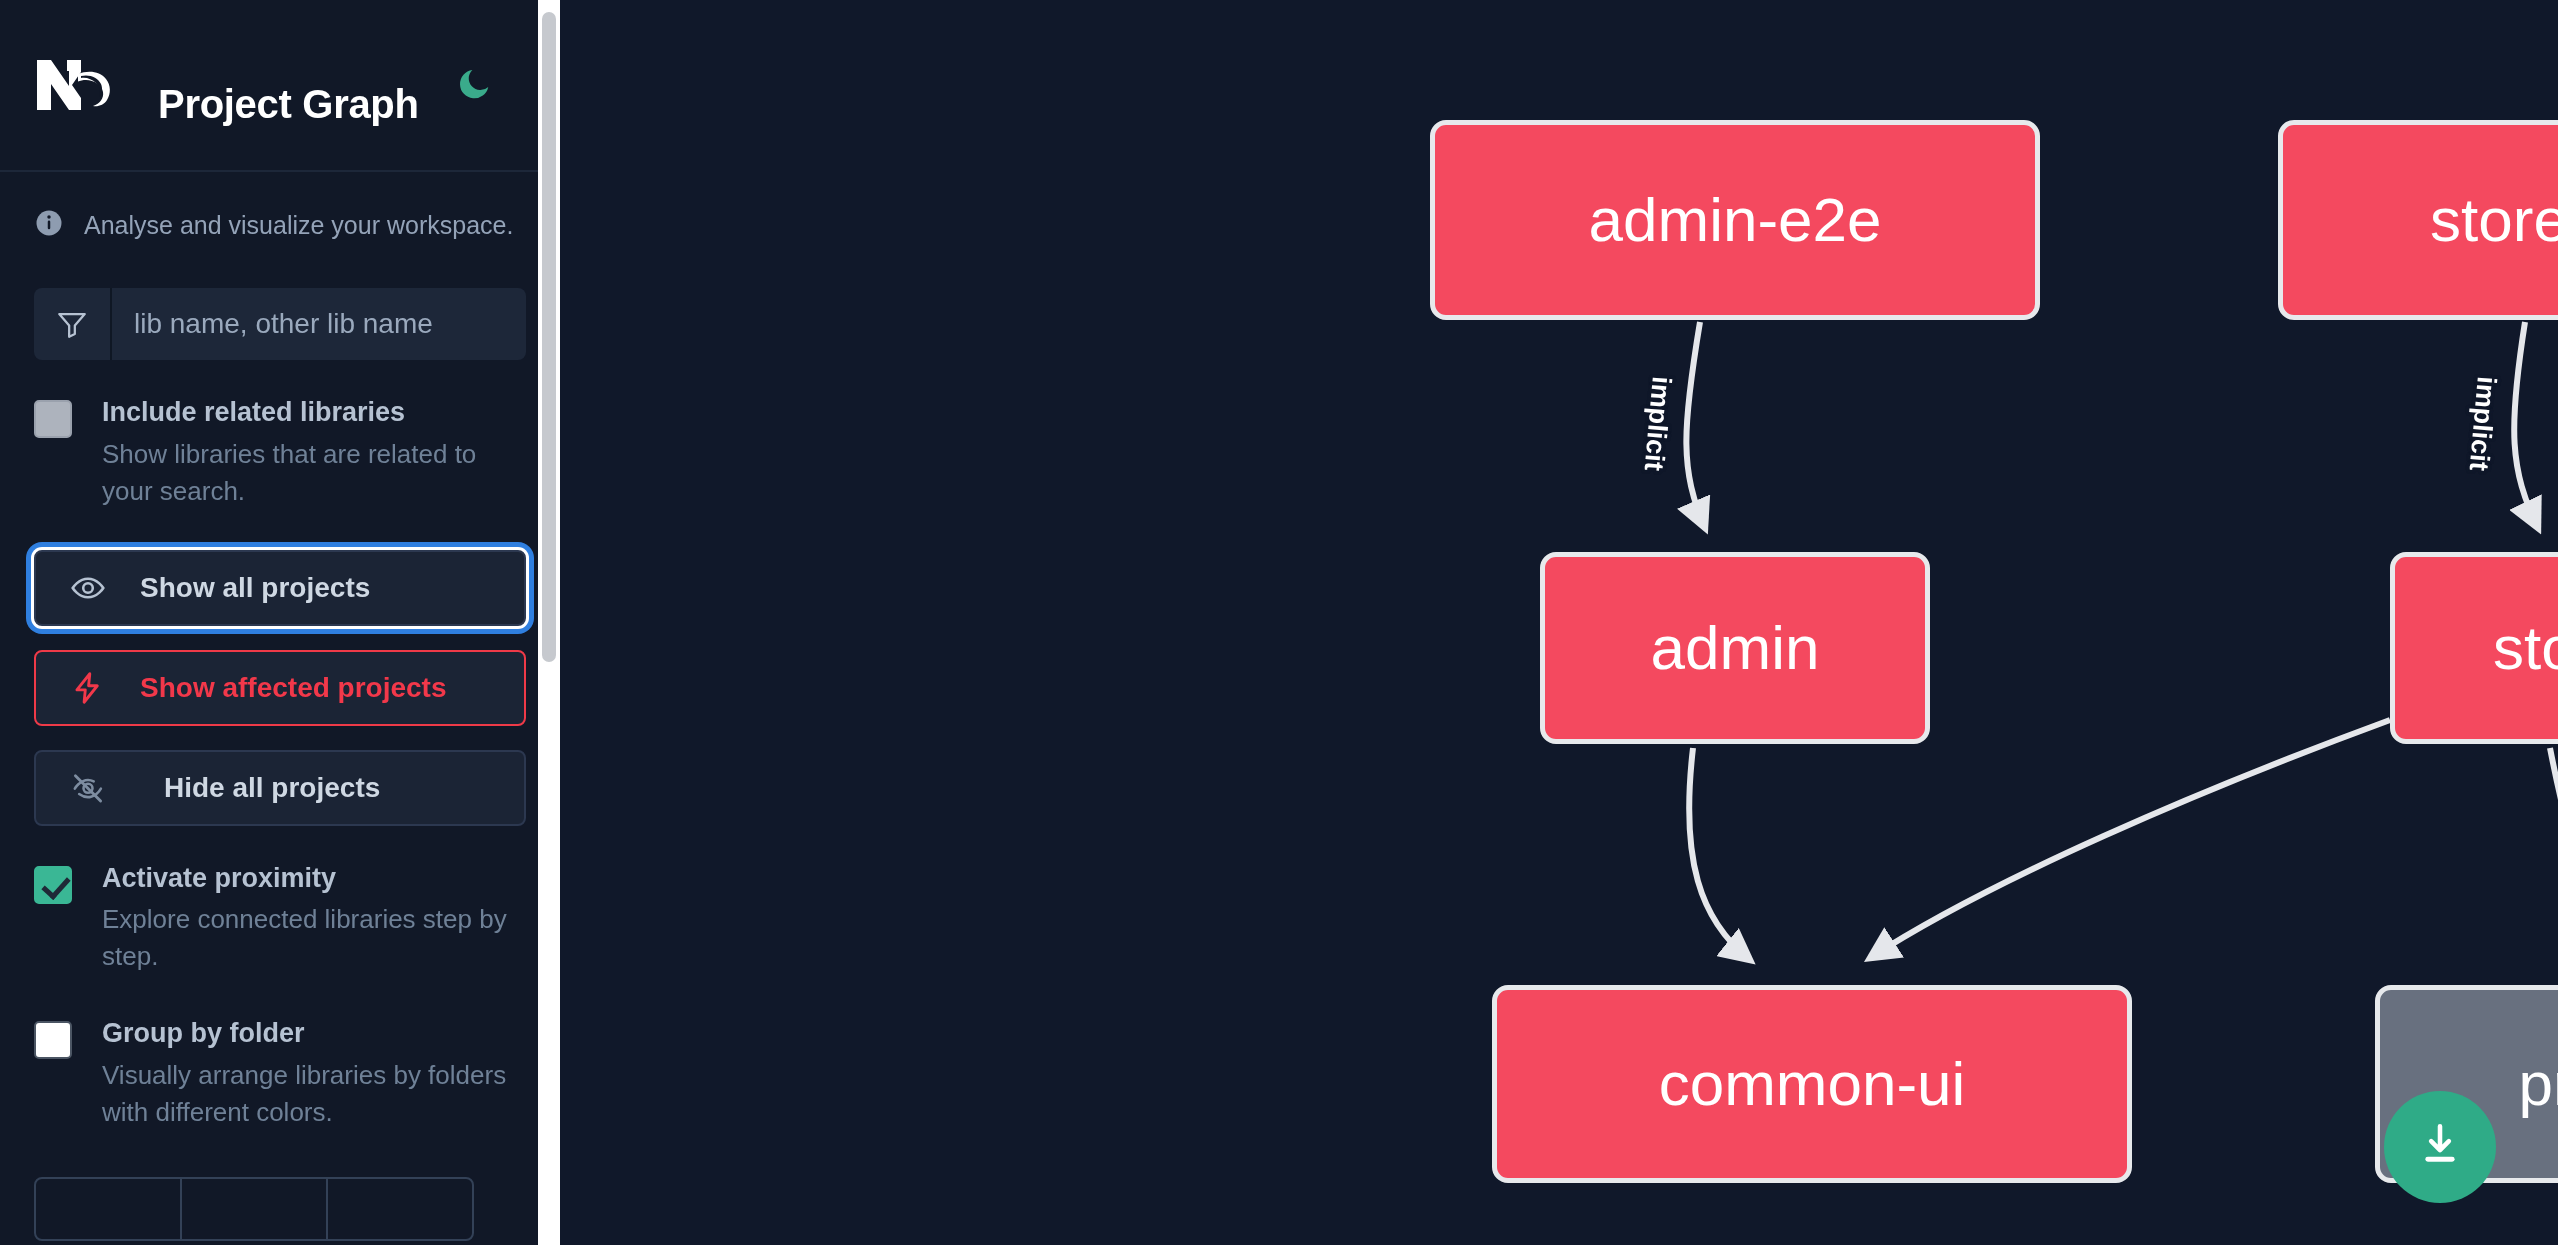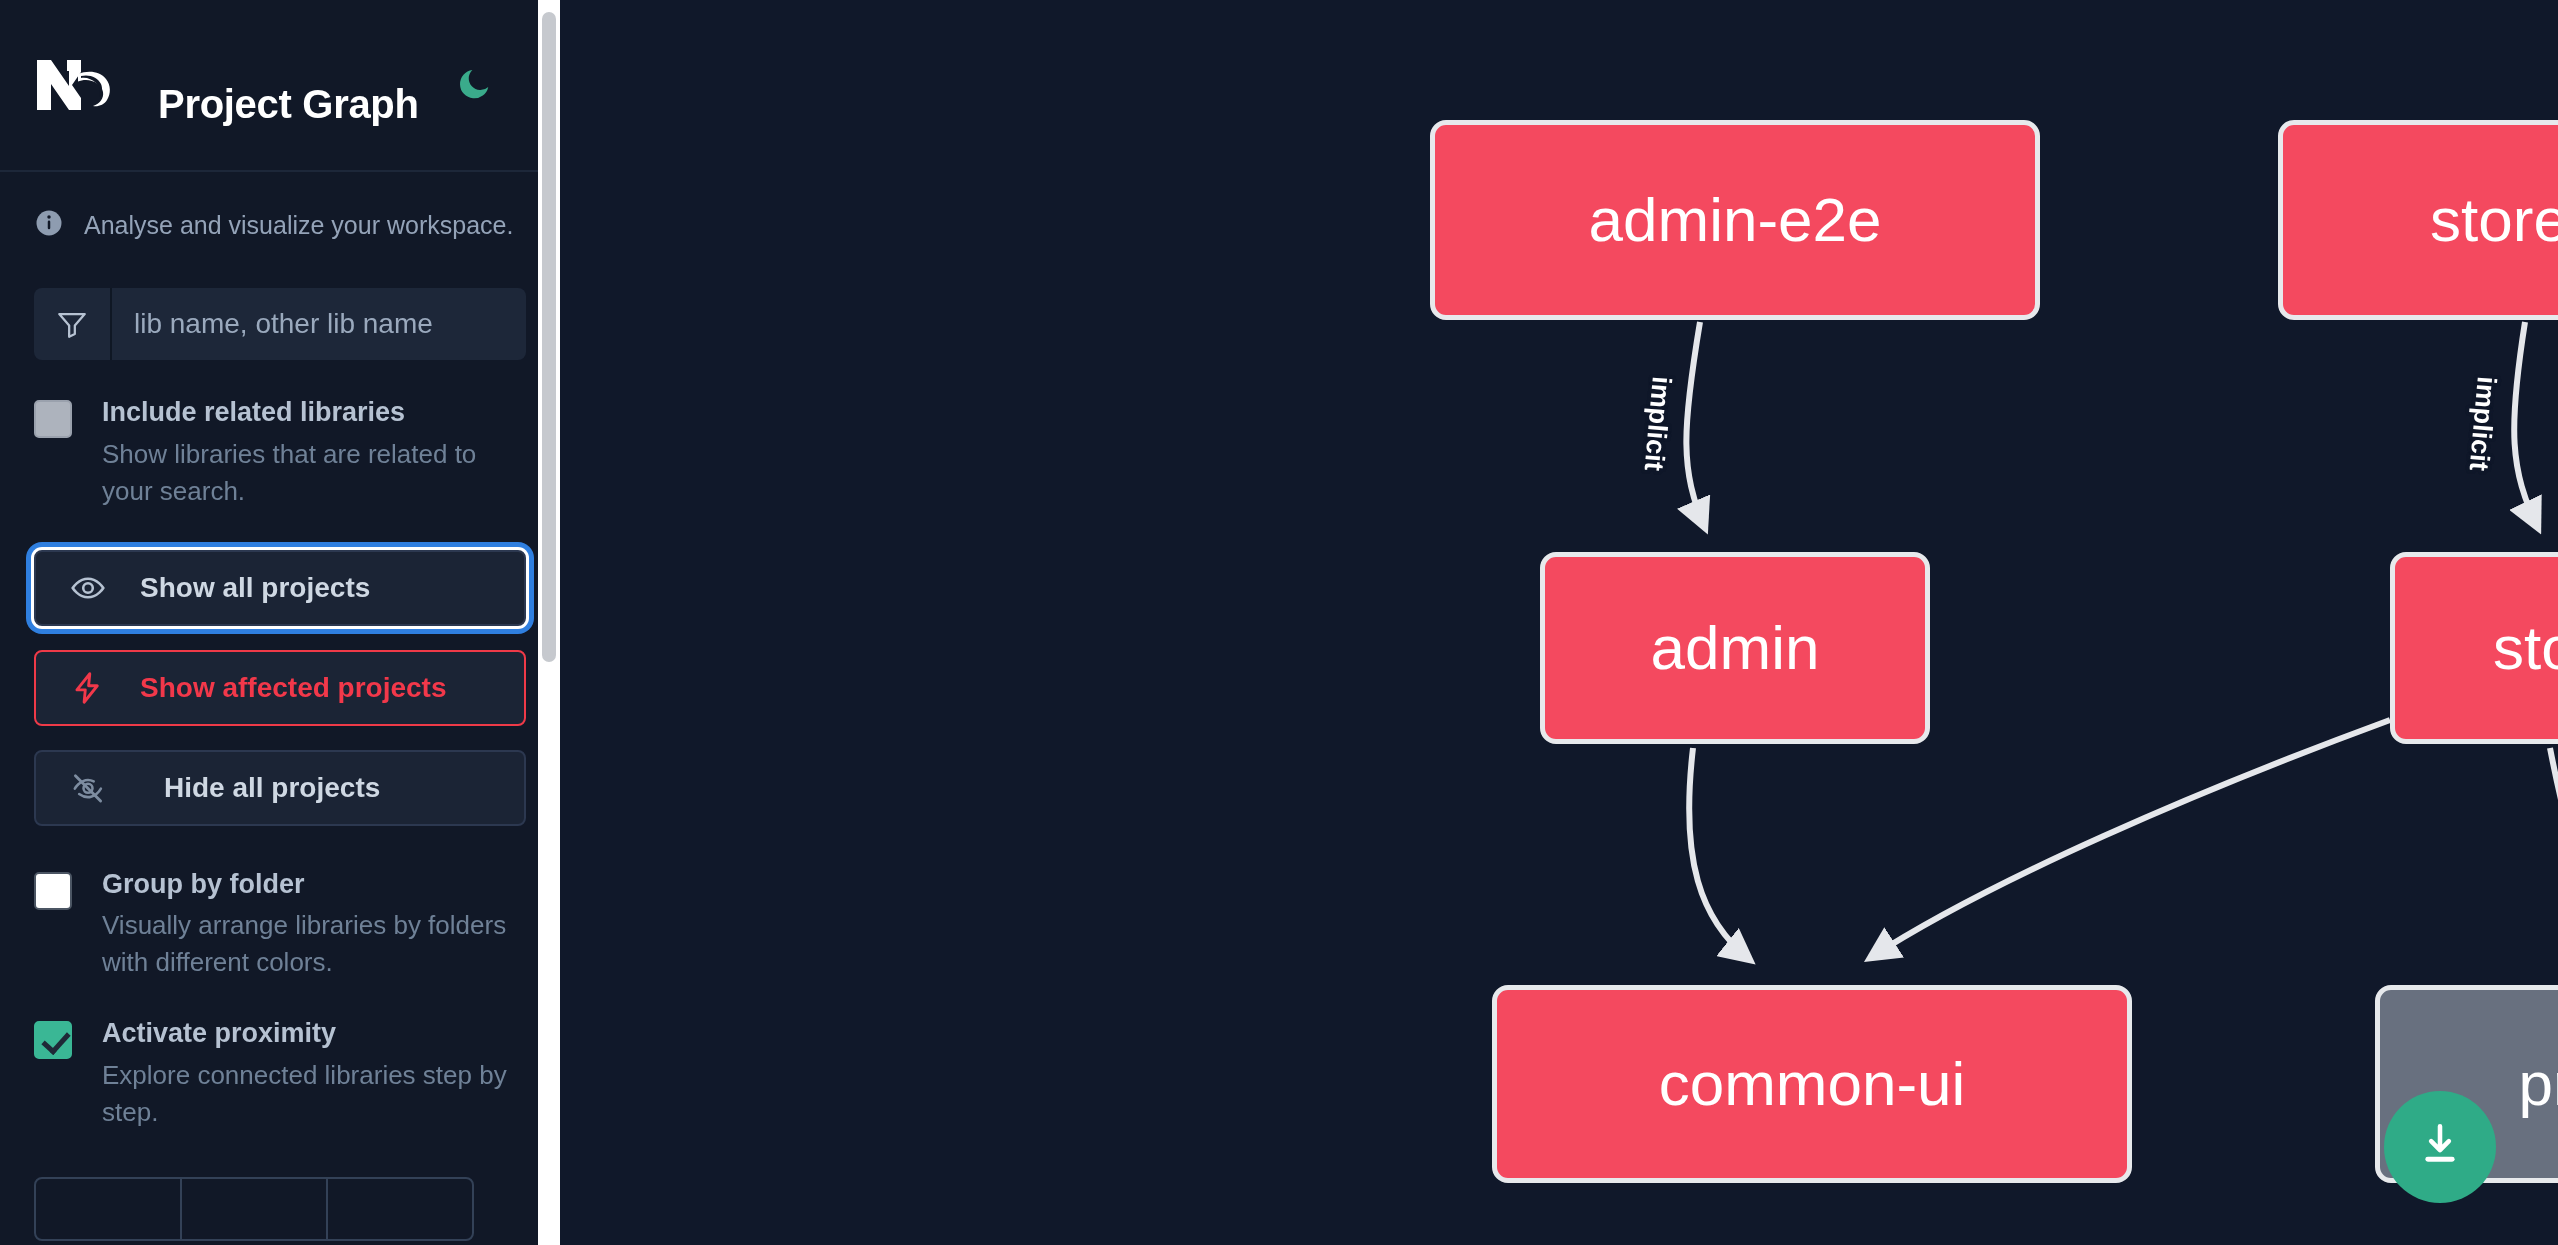--- a/index.html
+++ b/index.html
@@ -252,37 +252,37 @@
           <svg viewBox="0 0 24 24" width="36" height="36" aria-hidden="true">
             <path d="M3.2 12.4S6.6 6.6 12 6.6c1.4 0 2.7.4 3.8 1M20.6 12.4s-2.4 4.2-6.6 5.4c-.6.2-1.3.3-2 .3-2.4 0-4.4-1-5.9-2.1" fill="none" stroke="#7d8ca0" stroke-width="1.7" stroke-linecap="round"></path>
             <circle cx="12" cy="12.2" r="3" fill="none" stroke="#7d8ca0" stroke-width="1.7"></circle>
             <path d="M3.6 3.8 20.4 20.6" stroke="#7d8ca0" stroke-width="1.9" stroke-linecap="round"></path>
           </svg>
         </span>
         <span class="btn-label lbl-dim">Hide all projects</span>
       </div>
     </div>
 
+    <div class="opt" style="padding-top:36px;">
+      <div class="opt-box">
+        <span class="cb checked"></span>
+      </div>
+      <div>
+        <div class="opt-label">Activate proximity</div>
+        <div class="opt-desc">Explore connected libraries step by step.</div>
+      </div>
+    </div>
+
     <div class="opt" style="padding-top:42px;">
       <div class="opt-box">
         <span class="cb empty"></span>
       </div>
       <div>
         <div class="opt-label">Group by folder</div>
         <div class="opt-desc">Visually arrange libraries by folders with different colors.</div>
-      </div>
-    </div>
-
-    <div class="opt" style="padding-top:36px;">
-      <div class="opt-box">
-        <span class="cb checked"></span>
-      </div>
-      <div>
-        <div class="opt-label">Activate proximity</div>
-        <div class="opt-desc">Explore connected libraries step by step.</div>
       </div>
     </div>
 
     <div class="seg-wrap">
       <div class="seg">
         <div class="seg-item"></div>
         <div class="seg-item"></div>
         <div class="seg-item"></div>
       </div>
     </div>

